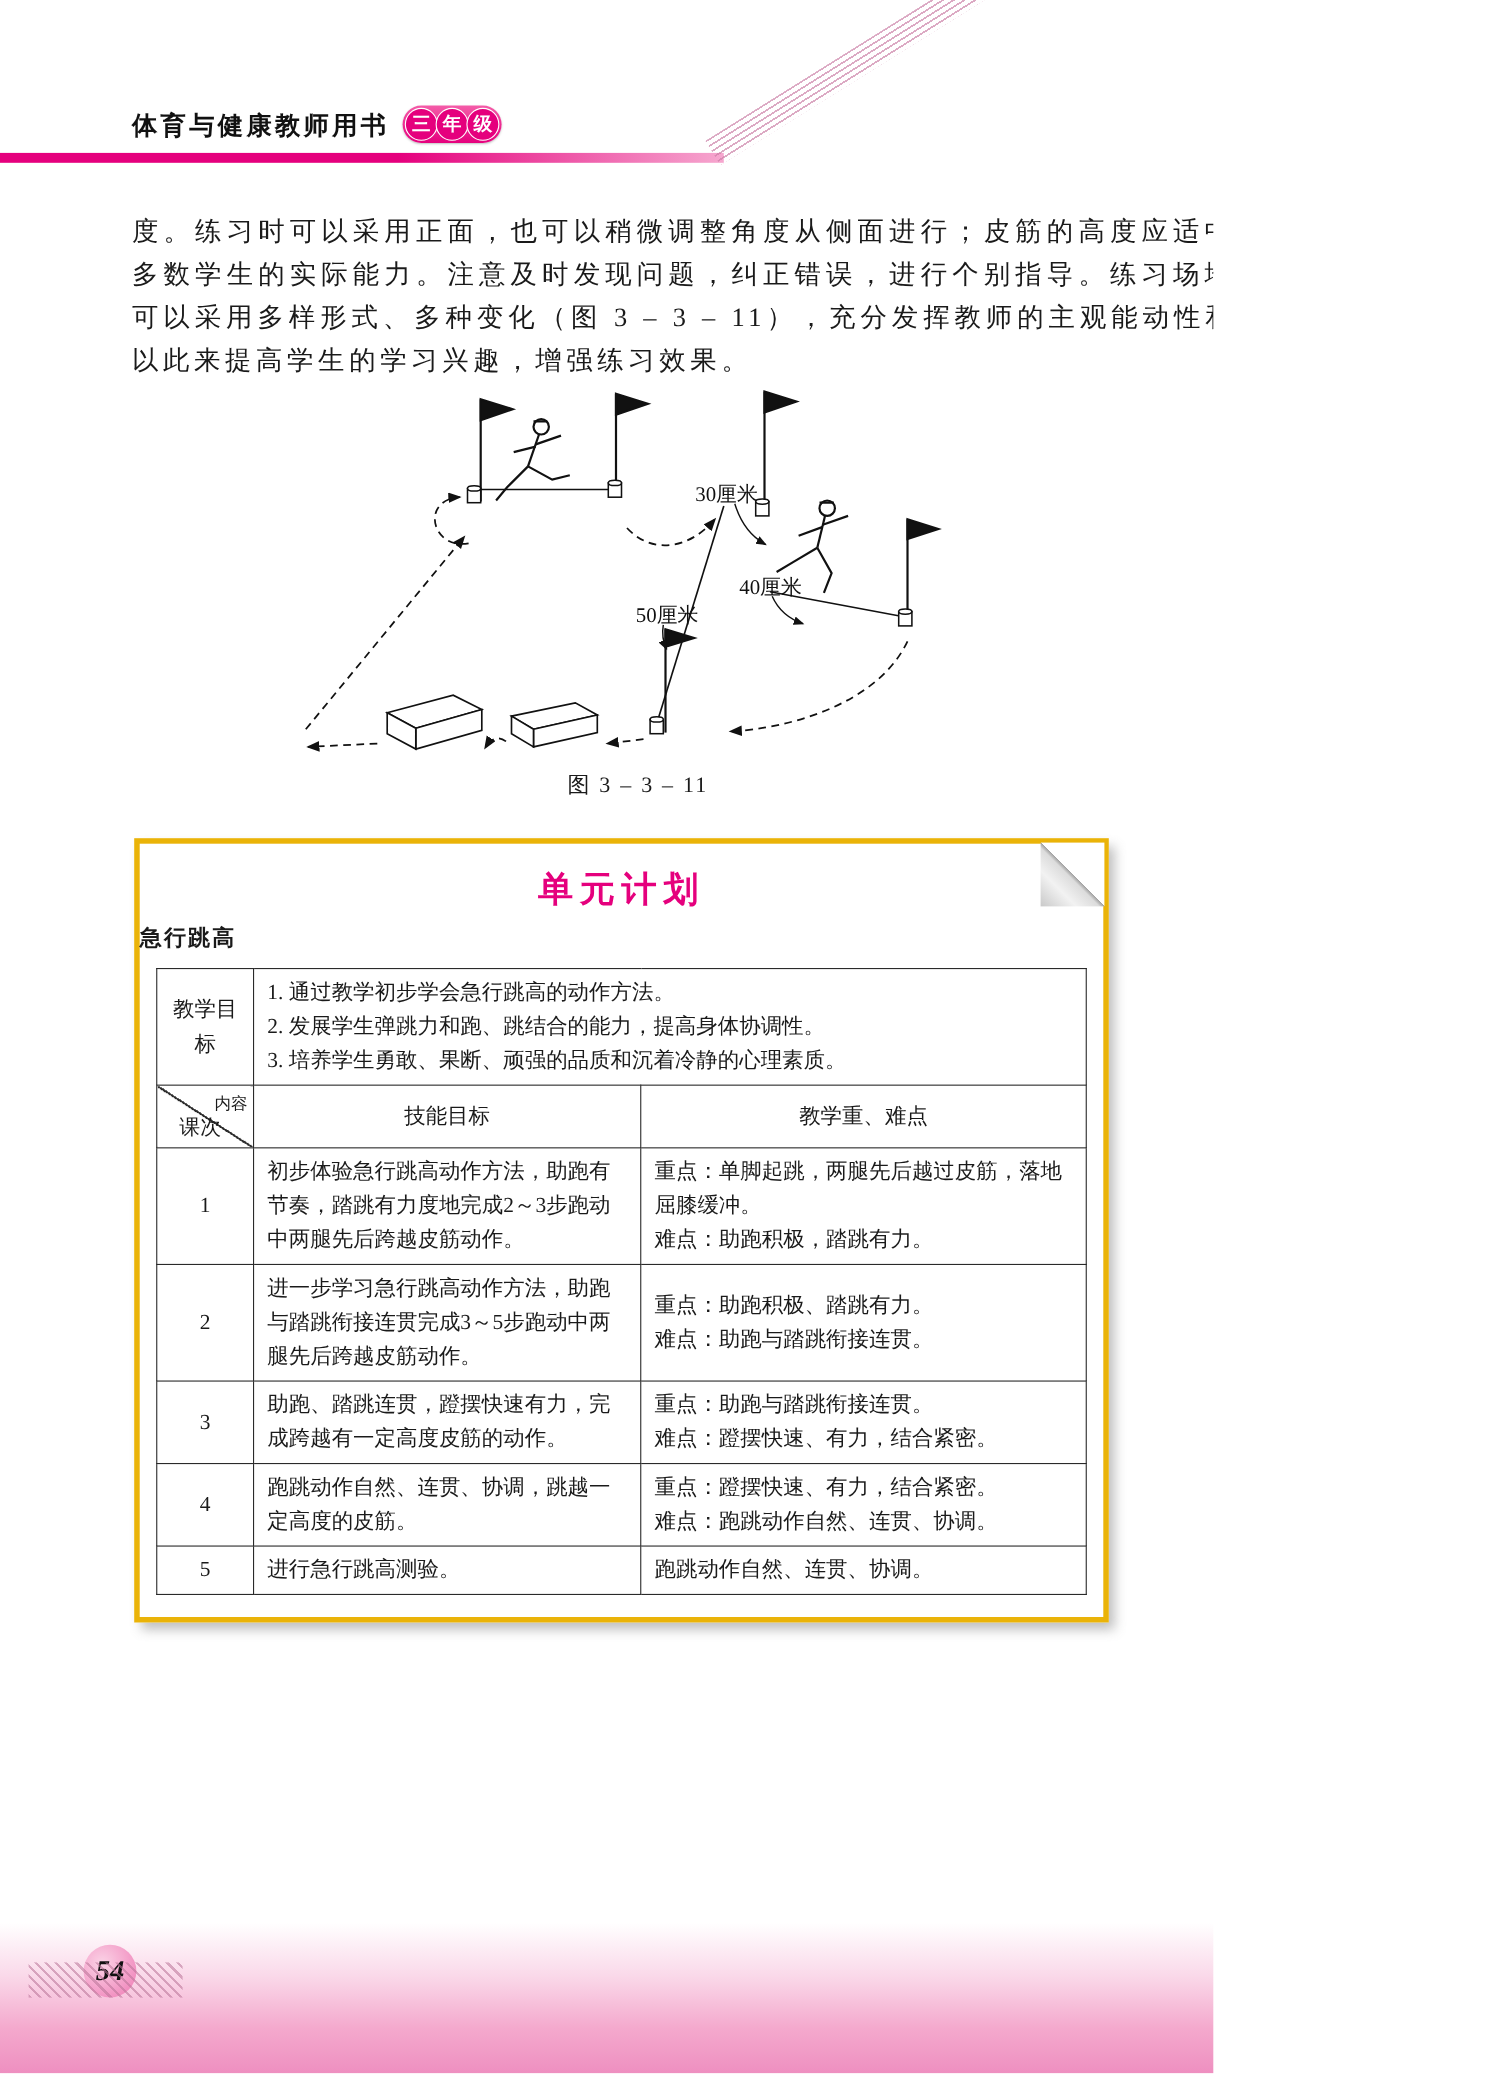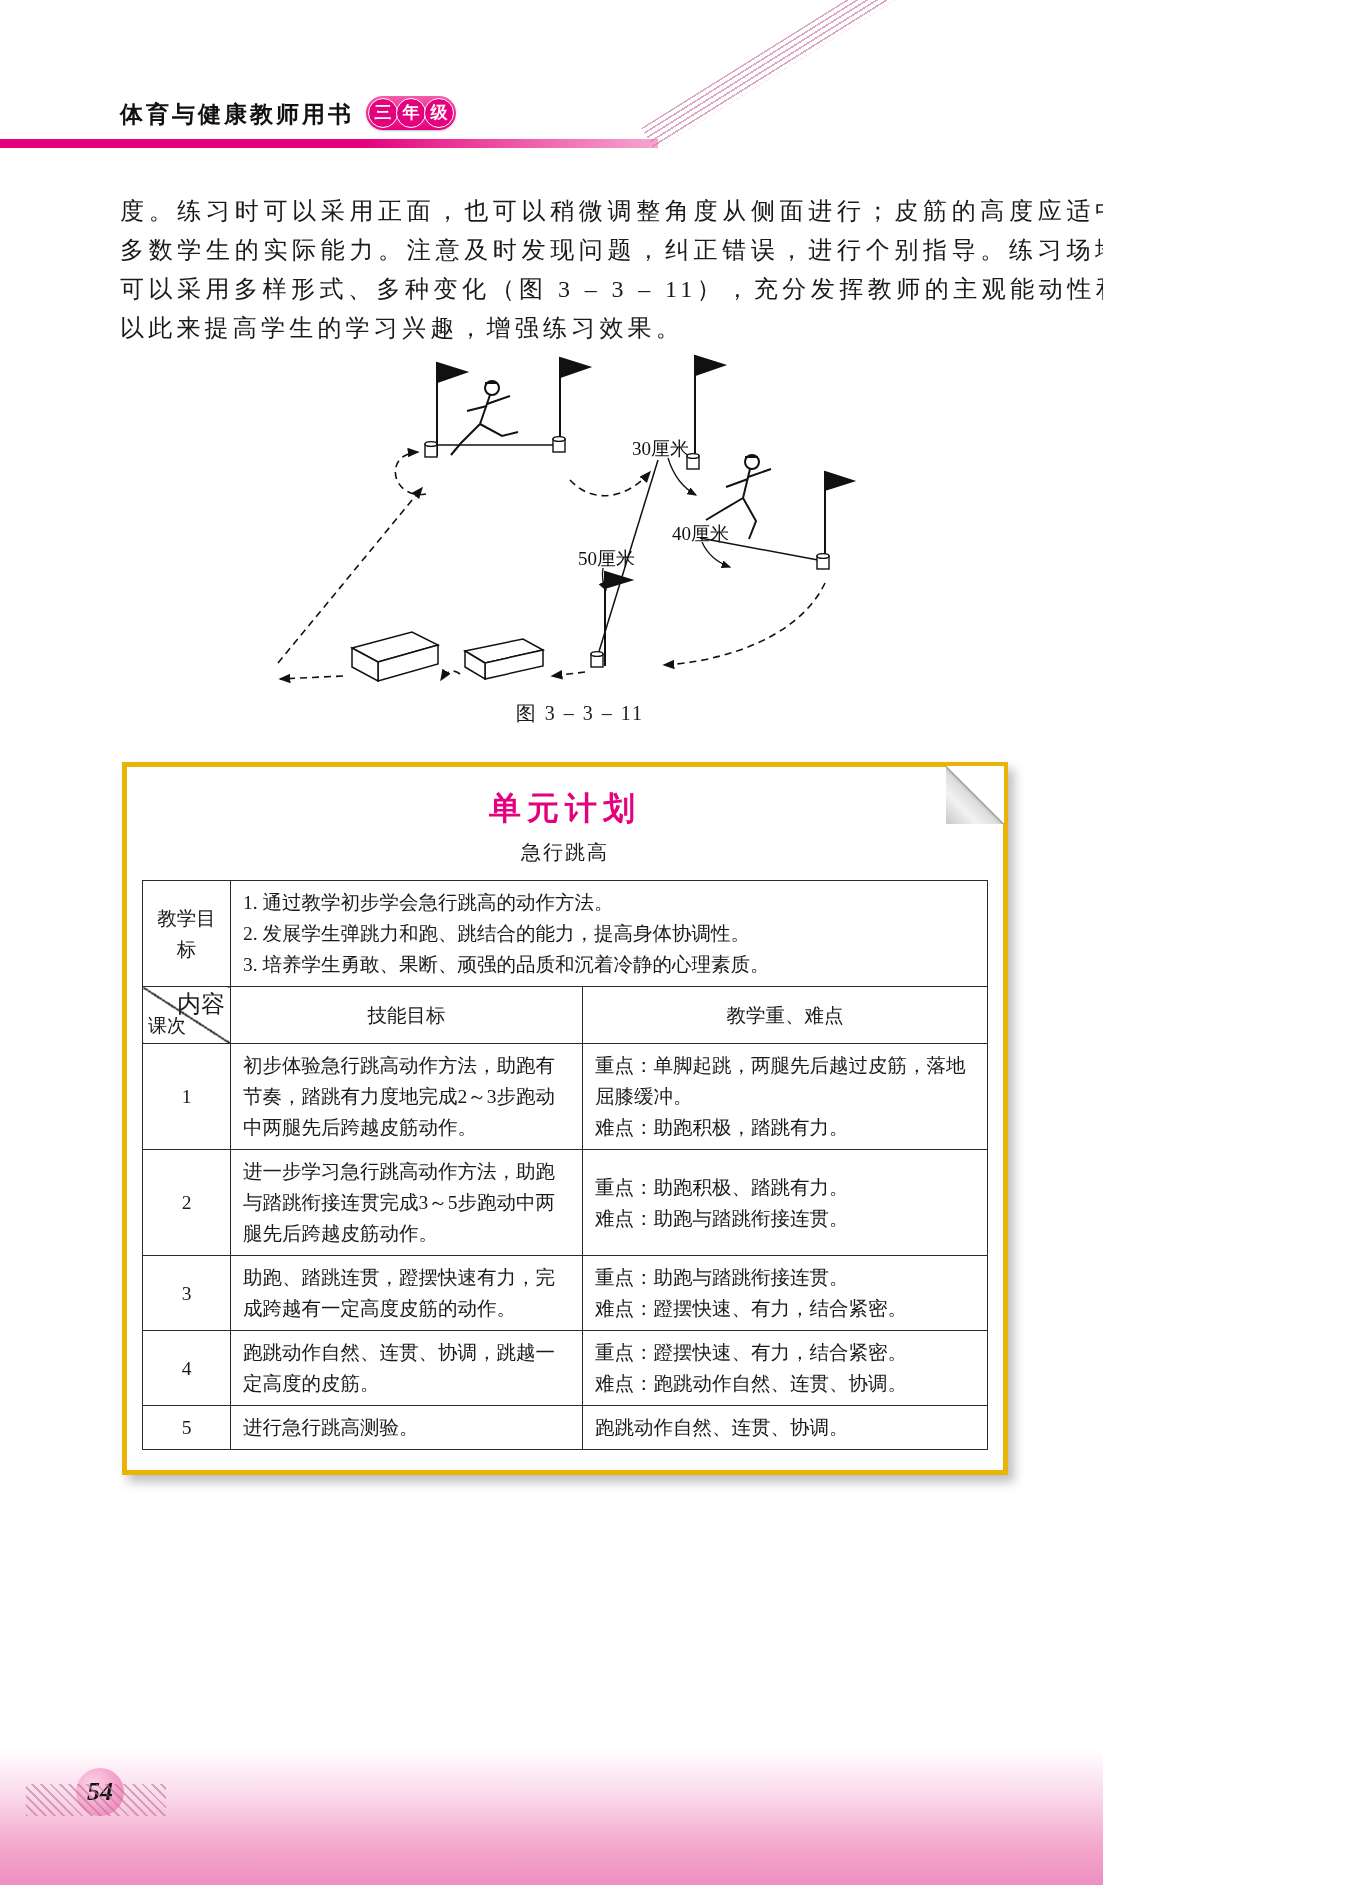--- a/index.html
+++ b/index.html
@@ -57,41 +57,41 @@
   .dogear {
     position:absolute; top:-1px; right:-1px; width:58px; height:58px;
     background:linear-gradient(225deg, #ffffff 0%, #ffffff 49.4%, #9c9c9c 49.4%, #dcdcdc 54%, #f2f2f2 72%, #c9c9c9 100%);
   }
   .plan-title {
     margin-top:20px; text-align:center;
     font-family:"Liberation Sans", sans-serif; font-weight:bold;
     font-size:32px; letter-spacing:6px; color:#e5007d;
   }
   .plan-subtitle {
-    margin-top:8px; text-align:center; font-weight:normal;
+    margin-top:8px; font-weight:bold;
     font-size:20px; letter-spacing:2px;
   }
   .plan-table {
     border-collapse:collapse; margin:14px auto 0; table-layout:fixed;
   }
   .plan-table td {
     border:1.6px solid #2a2a2a; font-size:19.5px; line-height:31px;
     padding:6px 12px; vertical-align:middle; color:#1a1a1a;
   }
   .goal-label-cell { text-align:center; padding:6px 4px; }
   .center-cell { text-align:center; }
   .pre { white-space:pre-line; }
   .diag-cell {
     position:relative; height:56px; padding:0 !important;
     background:linear-gradient(to top right,
       rgba(0,0,0,0) calc(50% - 1px), #2a2a2a calc(50% - 1px),
       #2a2a2a calc(50% + 0.8px), rgba(0,0,0,0) calc(50% + 0.8px));
   }
-  .diag-top { position:absolute; top:2px; right:5px; font-size:24px; }
-  .diag-bottom { position:absolute; bottom:2px; left:5px; font-size:19px; }
+  .diag-top { position:absolute; top:2px; right:5px; font-size:15px; }
+  .diag-bottom { position:absolute; bottom:2px; left:20px; font-size:19px; }
   
   .footer-band {
     position:absolute; left:0; top:1748px; width:1353px; height:137px;
     background:linear-gradient(to bottom, rgba(246,199,223,0) 0%,
       rgba(246,186,216,0.55) 35%, #f4a9cd 70%, #ee8fc0 100%);
   }
   .page-circle {
     position:absolute; left:76px; top:1768px; width:48px; height:48px;
     border-radius:50%;
     background:radial-gradient(circle at 35% 35%, #fbd3e6, #f294c3 70%, #ec74ad 100%);

